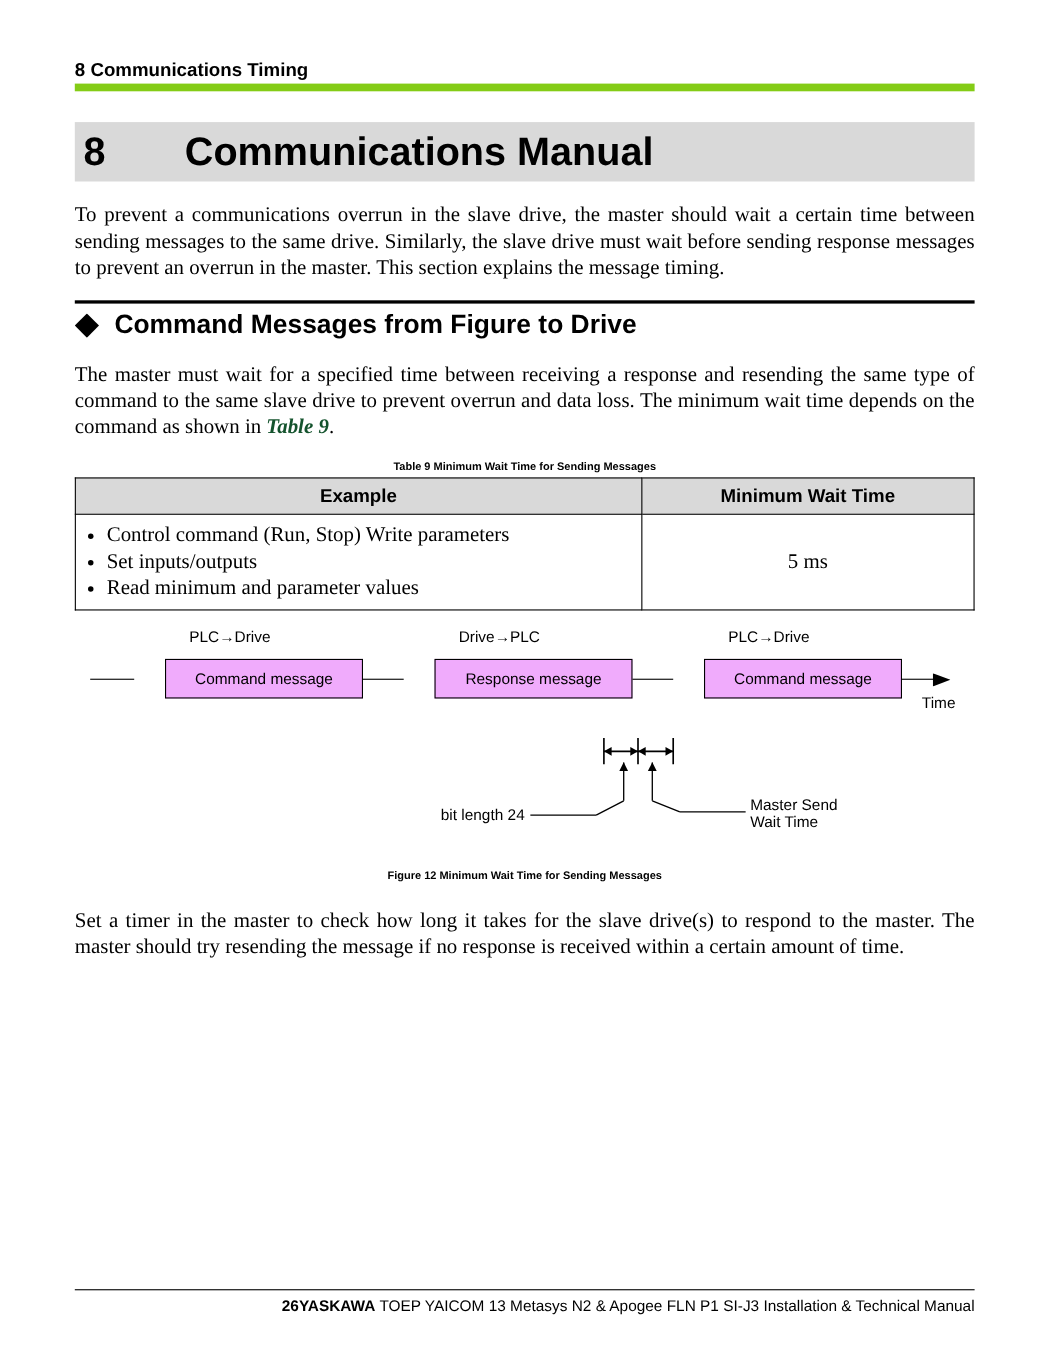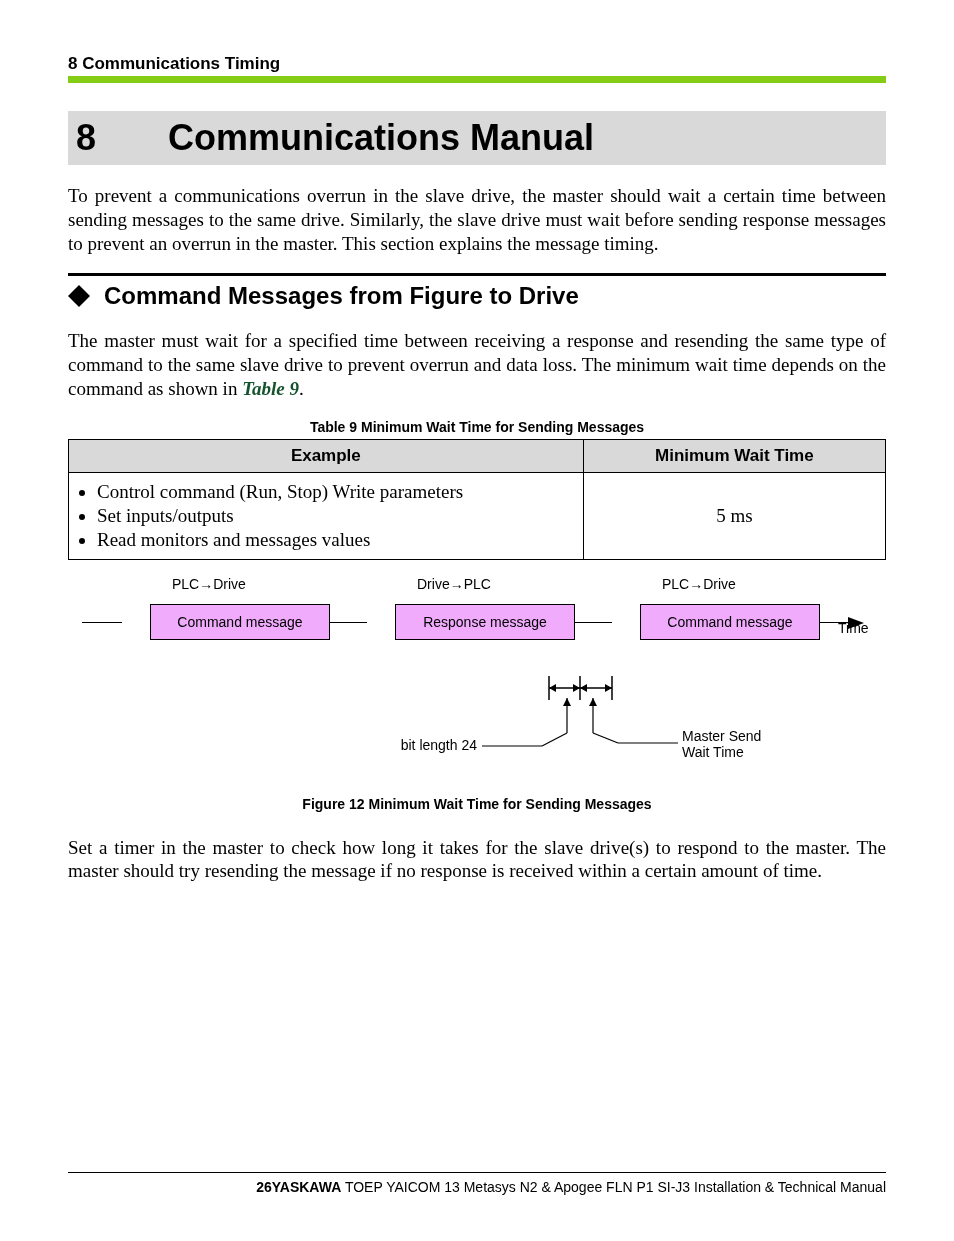--- a/index.html
+++ b/index.html
@@ -69,21 +69,21 @@
     font-size: 24px;
   }
   .link {
     color: #14532d;
     font-style: italic;
     font-weight: bold;
   }
   .table-caption, .figure-caption {
     font-family: Arial, Helvetica, sans-serif;
     font-weight: bold;
-    font-size: 14px;
+    font-size: 10px;
     text-align: center;
     margin: 6px 0 4px 0;
   }
   table.data-table {
     width: 100%;
     border-collapse: collapse;
     margin-bottom: 16px;
   }
   table.data-table th, table.data-table td {
     border: 1.5px solid #000;
@@ -216,21 +216,21 @@
         <th style="width:63%">Example</th>
         <th>Minimum Wait Time</th>
       </tr>
     </thead>
     <tbody>
       <tr>
         <td>
           <ul class="cell-list">
             <li>Control command (Run, Stop) Write parameters</li>
             <li>Set inputs/outputs</li>
-            <li>Read monitors and messages values</li>
+            <li>Read minimum and parameter values</li>
           </ul>
         </td>
         <td class="wait">5 ms</td>
       </tr>
     </tbody>
   </table>
 
   <div class="timing-diagram">
 
     <div class="td-toplabel" style="left:90px">PLC→Drive</div>
@@ -240,21 +240,21 @@
     <div class="td-baseline-seg" style="left:0; width:40px"></div>
     <div class="td-baseline-seg" style="left:220px; width:65px"></div>
     <div class="td-baseline-seg" style="left:465px; width:65px"></div>
     <div class="td-baseline-seg" style="left:710px; width:60px"></div>
 
     <span class="td-arrowhead" style="left:766px">
       <svg width="16" height="12" viewBox="0 0 16 12">
           <polygon points="0,0 16,6 0,12" fill="#000"></polygon>
         </svg>
     </span>
-    <div class="td-timelabel" style="left:756px; top:44px">Time</div>
+    <div class="td-timelabel" style="left:756px; top:60px">Time</div>
 
     <div class="td-box" style="left:40px; width:180px">Command message</div>
     <div class="td-box" style="left:285px; width:180px">Response message</div>
     <div class="td-box" style="left:530px; width:180px">Command message</div>
 
     <div class="td-bracket" style="left:460px; top:100px">
       <svg width="80" height="24" viewBox="0 0 80 24">
 
         <line x1="7" y1="0" x2="7" y2="24" stroke="#000" stroke-width="1.5"></line>
         <line x1="38" y1="0" x2="38" y2="24" stroke="#000" stroke-width="1.5"></line>

